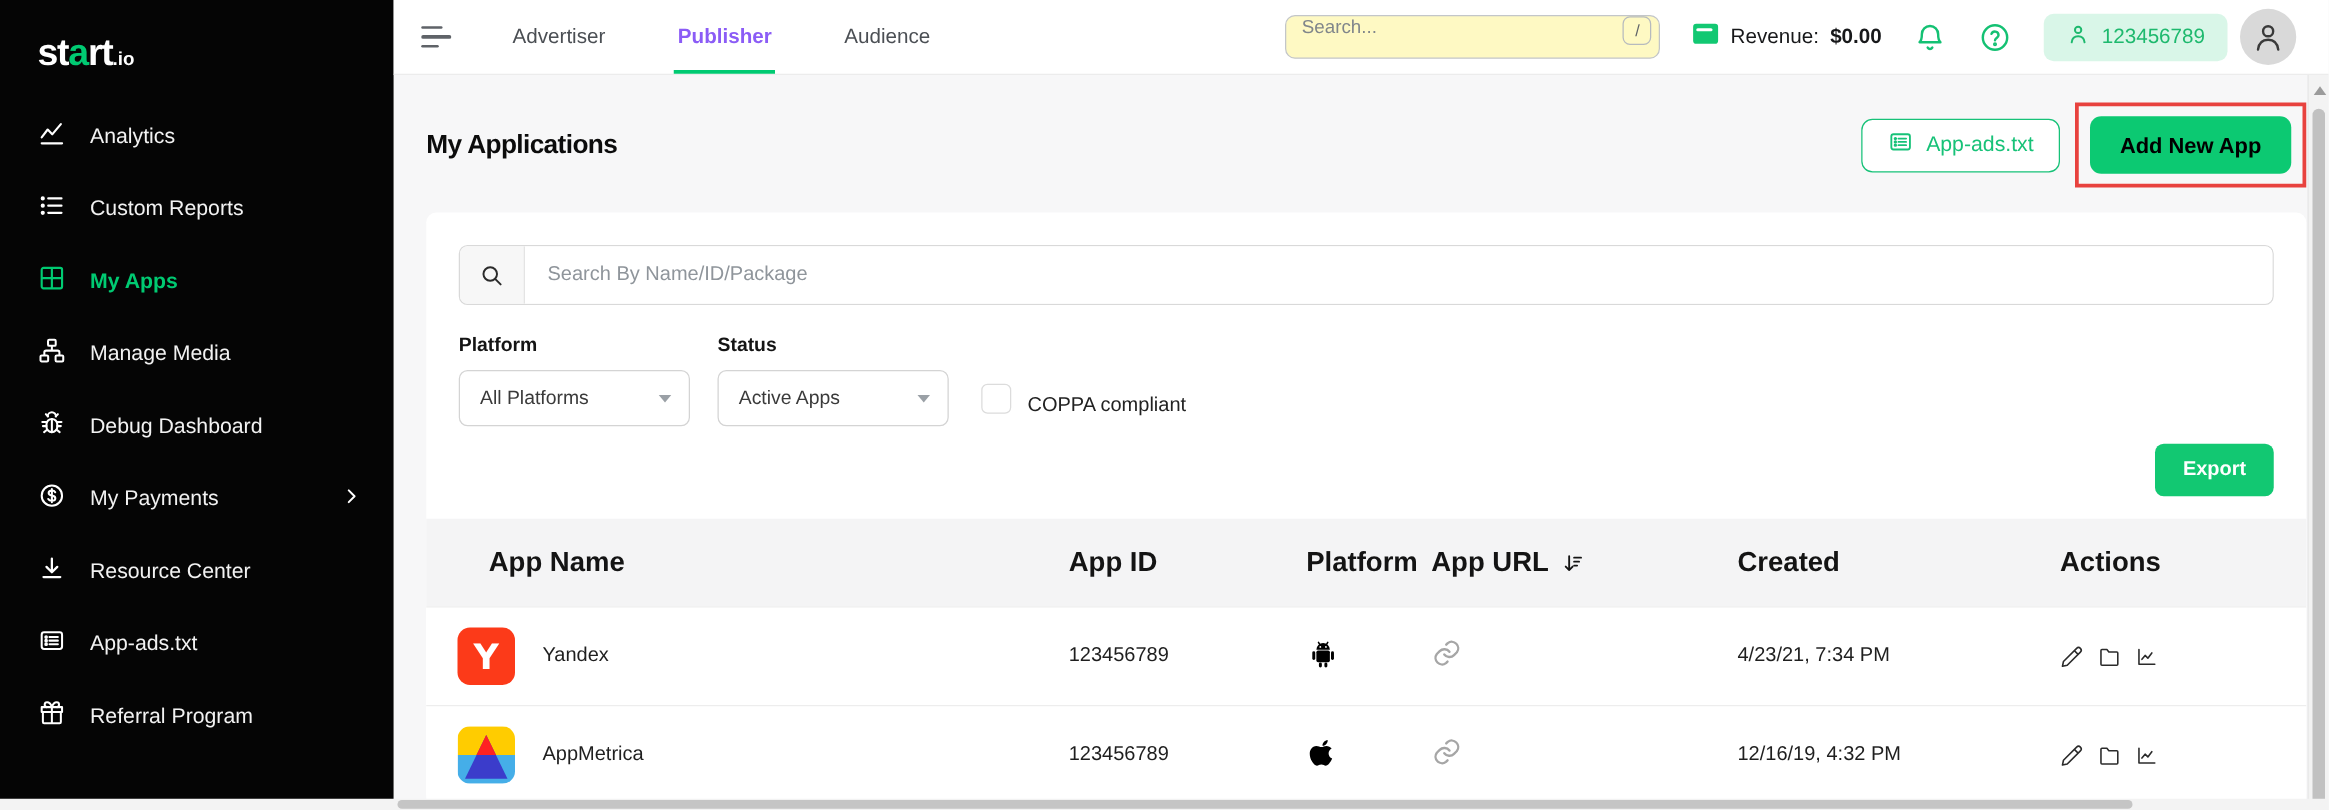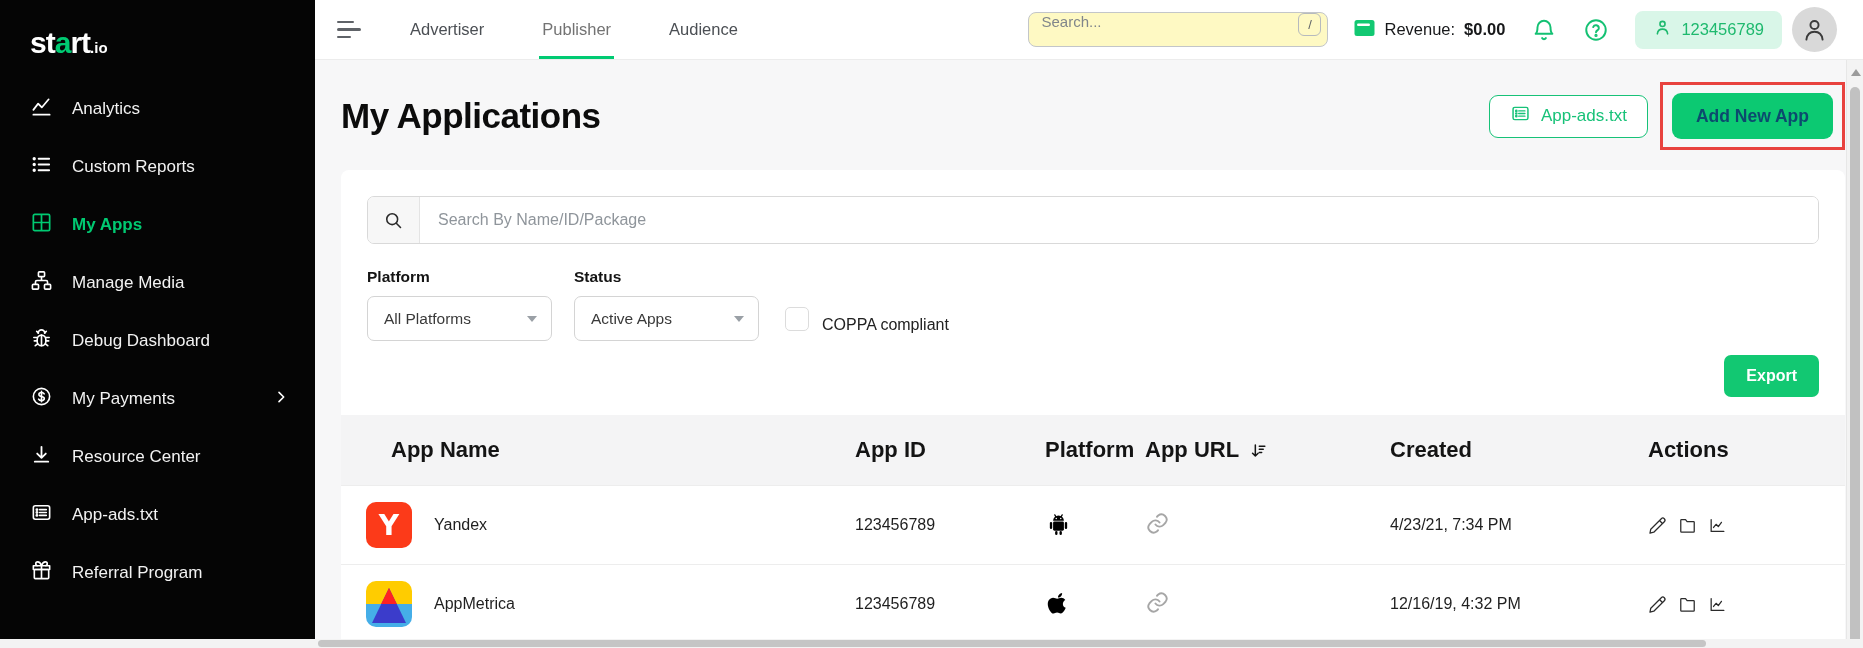--- a/index.html
+++ b/index.html
@@ -22,40 +22,40 @@
 
   
   .topbar { height:60px; background:#fff; border-bottom:1px solid #ececec; display:flex; align-items:center; padding:0 26px 0 22px; flex-shrink:0; }
   .hamburger { width:26px; display:flex; flex-direction:column; gap:5px; cursor:pointer; margin-right:44px; }
   .hamburger i { display:block; height:2.5px; background:#5f6368; border-radius:2px; }
   .hamburger i:nth-child(1){ width:17px; }
   .hamburger i:nth-child(2){ width:24px; }
   .hamburger i:nth-child(3){ width:14px; }
   .tabs { display:flex; gap:52px; height:100%; }
   .tab { height:100%; display:flex; align-items:center; font-size:16.5px; color:#4b4f54; cursor:pointer; position:relative; padding:0 3px; }
-  .tab.active { color:#737373; font-weight:normal; }
+  .tab.active { color:#8b5cf6; font-weight:bold; }
   .tab.active::after { content:''; position:absolute; left:0; right:0; bottom:0; height:3px; background:#00ca72; }
   .top-search { margin-left:auto; width:300px; height:35px; border:1.5px solid #c3c6c9; border-radius:8px; display:flex; align-items:flex-start; padding:0 6px 12px 12px; background:#fef9c3; }
   .top-search input { border:none; outline:none; flex:1; font-size:15px; color:#333; font-family:inherit; background:transparent; }
   .top-search input::placeholder { color:#80868b; }
   .slash-badge { width:23px; height:23px; border:1.5px solid #b6babe; border-radius:6px; color:#5f6368; font-size:13px; display:flex; align-items:center; justify-content:center; }
   .revenue { display:flex; align-items:center; gap:9px; margin-left:26px; font-size:16.5px; color:#17181a; }
   .revenue b { font-weight:bold; }
   .icon-btn { margin-left:26px; cursor:pointer; display:flex; align-items:center; }
   .user-pill { margin-left:26px; height:38px; background:#d9f6e8; border-radius:8px; display:flex; align-items:center; gap:9px; padding:0 18px; color:#1eb96e; font-size:16.5px; cursor:pointer; }
   .avatar { margin-left:10px; width:45px; height:45px; border-radius:50%; background:#d9d9d9; display:flex; align-items:center; justify-content:center; cursor:pointer; }
 
   
   .content { flex:1; padding:22px 18px 0 26px; overflow:hidden; }
   .page-head { display:flex; align-items:center; }
-  .page-title { font-size:35px; font-weight:800; color:#0c0c0c; letter-spacing:-.5px; }
+  .page-title { font-size:21px; font-weight:800; color:#0c0c0c; letter-spacing:-.5px; }
   .head-actions { margin-left:auto; display:flex; align-items:center; gap:12px; }
   .btn-appads { height:43px; border:1px solid #17c278; border-radius:9px; background:#fff; color:#17c278; font-size:17px; display:flex; align-items:center; gap:10px; padding:0 20px; cursor:pointer; font-family:inherit; }
   .red-annot { border:3px solid #e8423e; padding:8px 9px; }
-  .btn-addnew { height:46px; border:none; border-radius:9px; background:#0cc972; color:#0c4a6e; font-weight:bold; font-size:17.5px; padding:4px 24px; cursor:pointer; font-family:inherit; }
+  .btn-addnew { height:46px; border:none; border-radius:9px; background:#0cc972; color:#000000; font-weight:bold; font-size:17.5px; padding:4px 24px; cursor:pointer; font-family:inherit; }
 
   .card { background:#fff; border-radius:8px; margin-top:20px; padding:26px 26px 0; }
   .search-bar { display:flex; height:48px; border:1px solid #d9d9d9; border-radius:7px; overflow:hidden; background:#fff; }
   .search-bar .mag { width:52px; background:#f7f7f7; border-right:1px solid #e4e4e4; display:flex; align-items:center; justify-content:center; cursor:pointer; }
   .search-bar input { flex:1; border:none; outline:none; font-size:16px; padding:0 18px; color:#333; font-family:inherit; }
   .search-bar input::placeholder { color:#8f959b; }
 
   .filters { display:flex; align-items:flex-end; gap:22px; margin-top:24px; }
   .filter-group .flabel { font-size:15.5px; font-weight:bold; color:#141414; margin-bottom:10px; }
   .select { width:185px; height:45px; border:1px solid #d4d4d4; border-radius:7px; display:flex; align-items:center; padding:0 14px 0 16px; font-size:15.5px; color:#3a3a3a; cursor:pointer; background:#fff; }

